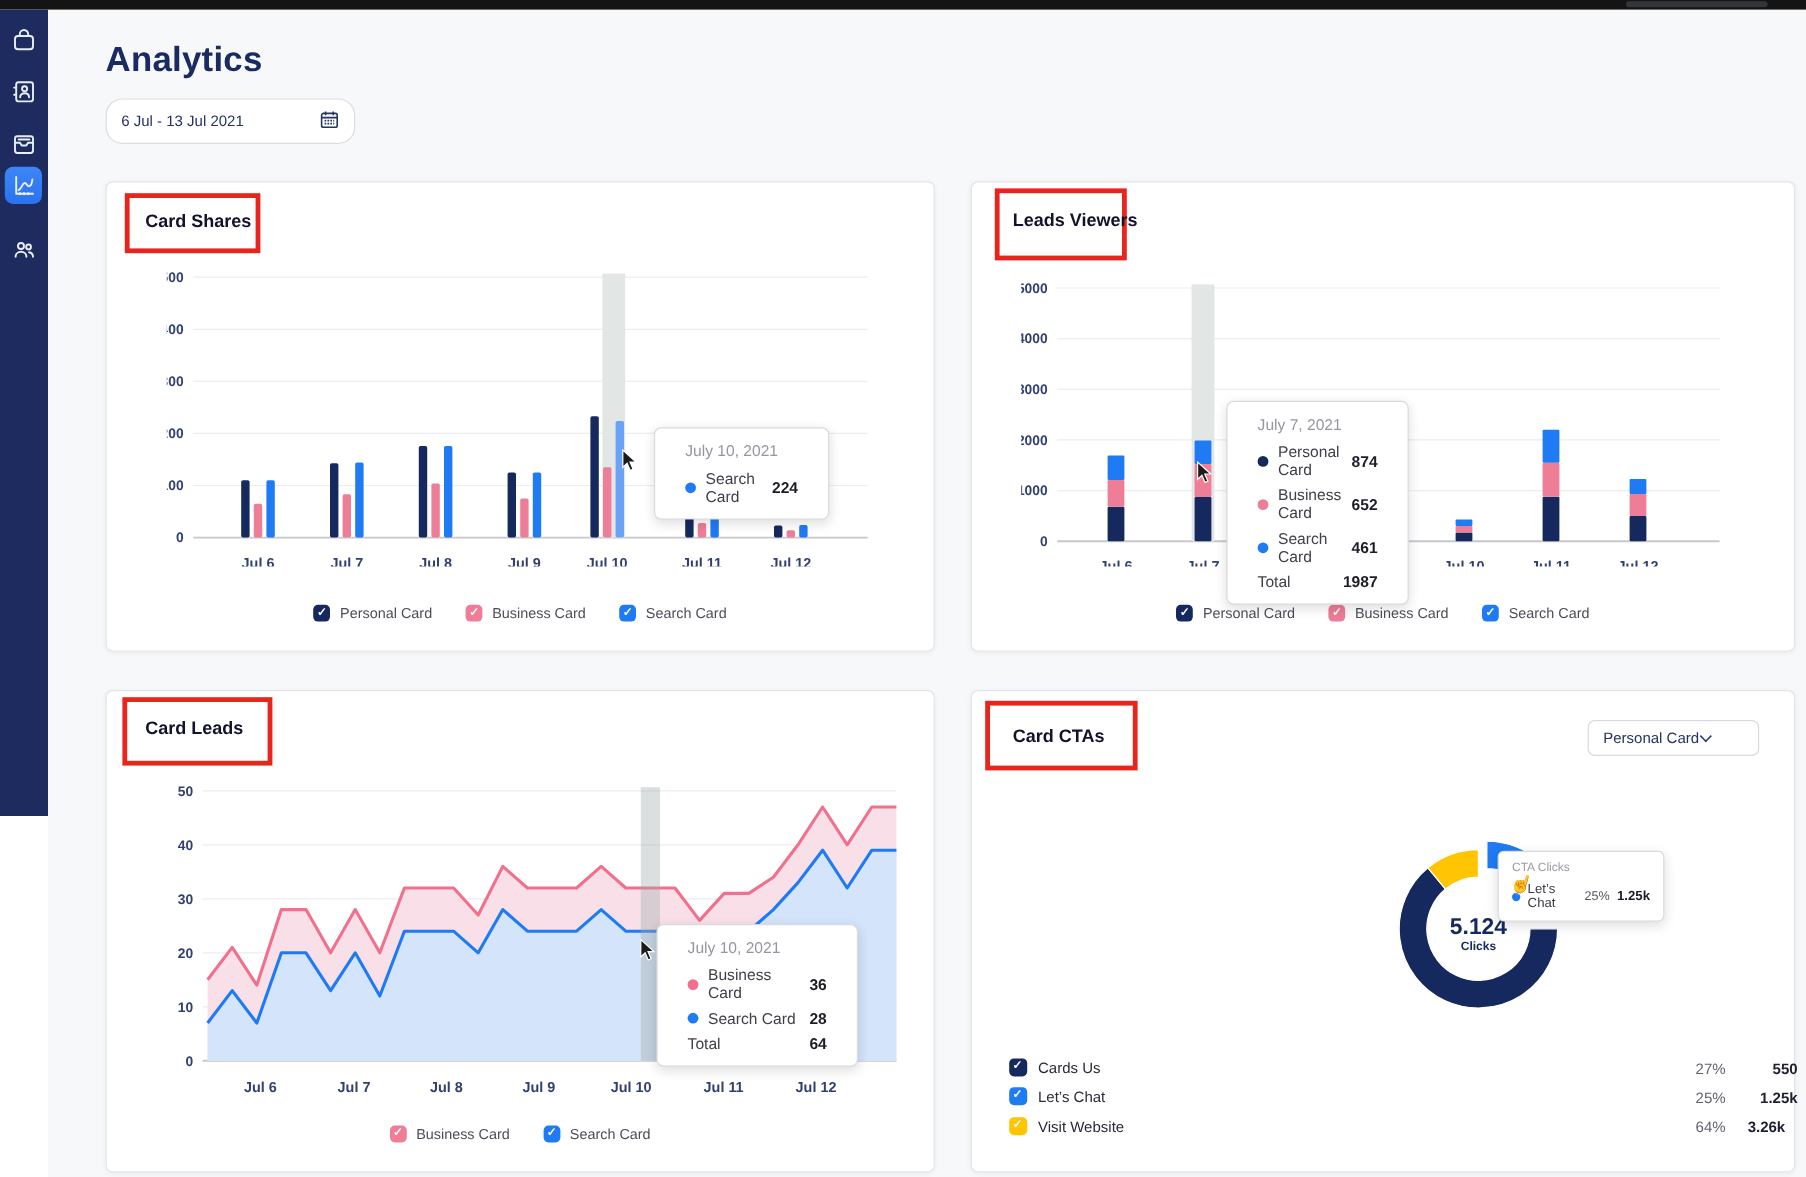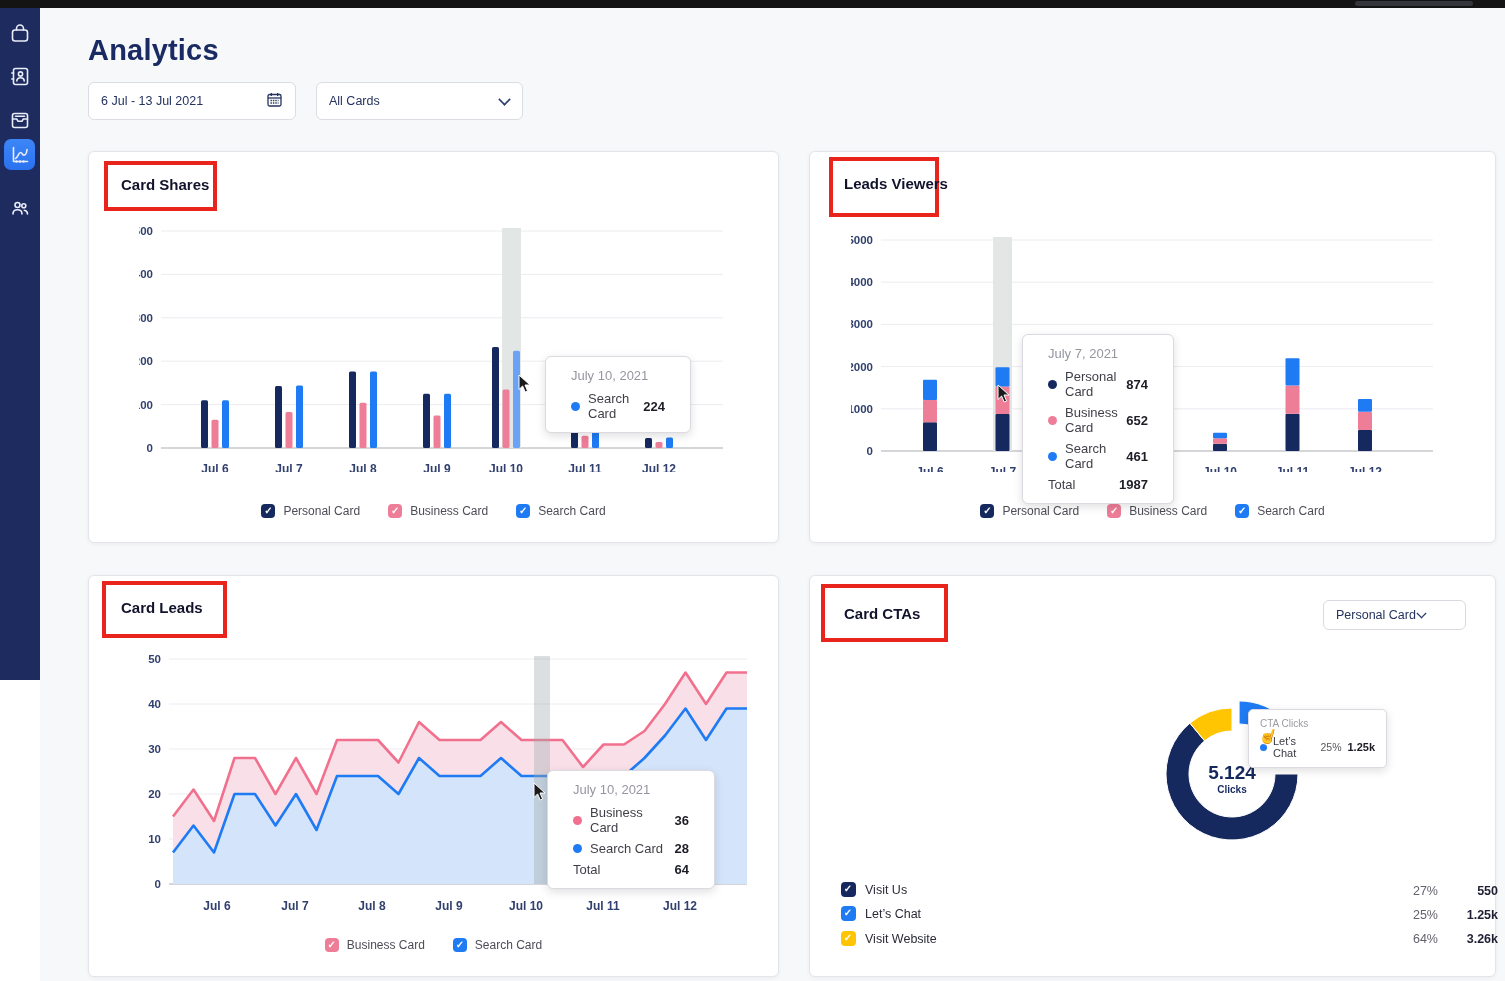--- a/index.html
+++ b/index.html
@@ -11,21 +11,21 @@
 
   .sidebar { position:absolute; left:0; top:8px; width:40px; height:672px; background:#1d2b5f; }
   .sidebar-below { position:absolute; left:0; top:680px; width:40px; height:301px; background:#ffffff; }
   .icon-btn { position:absolute; left:8px; width:24px; height:24px; cursor:pointer; }
   .icon-btn svg { width:24px; height:24px; stroke:#e9edf8; fill:none; stroke-width:1.6; stroke-linecap:round; stroke-linejoin:round; }
   .active-box { position:absolute; left:4px; top:131px; width:31px; height:31px; border-radius:7px; background:linear-gradient(180deg,#3d86f7,#2a72ef); }
 
   .page-title { position:absolute; left:88px; top:34px; font-size:29px; font-weight:800; color:#1a2b63; letter-spacing:.2px; }
 
   .field { position:absolute; top:82px; height:38px; background:#fff; border:1px solid #dcdce3; border-radius:6px; display:flex; align-items:center; padding:0 12px; color:#24335f; font-size:12.5px; cursor:pointer; }
-  .field-date { left:88px; width:208px; }
+  .field-date { left:88px; width:208px;border-radius:14px; }
   .field-select { left:316px; width:207px; }
   .field .grow { flex:1; }
   .chev { width:11px; height:11px; border-right:2px solid #2e3d6e; border-bottom:2px solid #2e3d6e; transform:rotate(45deg) scale(.8); margin-top:-4px; }
 
   .card { position:absolute; background:#fff; border:1px solid #e4e5ea; border-radius:6px; box-shadow:0 1px 4px rgba(20,20,40,.05); }
   .card-title { position:absolute; font-size:15px; font-weight:700; color:#12122c; }
   .red-annot { position:absolute; border:4px solid #e8241d; background:transparent; }
 
   svg text { font-family:"Liberation Sans", sans-serif; }
 
@@ -120,25 +120,20 @@
     <span><svg width="17" height="17" viewBox="0 0 17 17" fill="none" stroke="#24335f" stroke-width="1.3">
           <rect x="2" y="3.5" width="13" height="11.5" rx="1.5"></rect>
           <line x1="5.3" y1="2" x2="5.3" y2="5"></line>
           <line x1="11.7" y1="2" x2="11.7" y2="5"></line>
           <line x1="2" y1="7" x2="15" y2="7"></line>
           <line x1="4.5" y1="9.5" x2="12.5" y2="9.5" stroke-dasharray="1.4 1"></line>
           <line x1="4.5" y1="12" x2="12.5" y2="12" stroke-dasharray="1.4 1"></line>
         </svg></span>
   </div>
 
-  <div class="field field-select">
-    <span>All Cards</span>
-    <span class="grow"></span>
-    <span class="chev"></span>
-  </div>
 
   <section class="card" style="left:88px; top:151px; width:691px; height:392px;">
     <div class="red-annot" style="left:15px; top:9px; width:113px; height:50px;"></div>
     <div class="card-title" style="left:32px; top:24px;">Card Shares</div>
     <svg id="shares-plot" width="600" height="250" style="position:absolute; left:50px; top:70px;">
         <line x1="22" x2="584" y1="226" y2="226" stroke="#c7c8ce" stroke-width="1.6"></line>
         <text x="14" y="230" text-anchor="end" font-size="11.5" font-weight="600" fill="#31406f">0</text>
         <line x1="22" x2="584" y1="182.6" y2="182.6" stroke="#ececf1" stroke-width="1"></line>
         <text x="14" y="186.6" text-anchor="end" font-size="11.5" font-weight="600" fill="#31406f">100</text>
         <line x1="22" x2="584" y1="139.2" y2="139.2" stroke="#ececf1" stroke-width="1"></line>
@@ -371,31 +366,31 @@
         <span class="tt-dot" style="width: 7px; height: 7px; flex-basis: 7px; background: rgb(31, 123, 244);"></span>
         <span>Let’s Chat</span>
         <span class="pct">25%</span>
         <span class="val">1.25k</span>
       </div>
     </div>
     <span class="cursor-hand" style="left:449px; top:152px;">☝</span>
 
     <div class="cta-row" style="left:31px; top:306px;">
       <span class="cbx" style="width: 15px; height: 15px; background: rgb(22, 41, 94);"></span>
-      <span class="lbl">Visit Us</span>
+      <span class="lbl">Cards Us</span>
     </div>
     <div class="cta-row" style="left:31px; top:330px;">
       <span class="cbx" style="width: 15px; height: 15px; background: rgb(31, 123, 244);"></span>
       <span class="lbl">Let’s Chat</span>
     </div>
     <div class="cta-row" style="left:31px; top:355px;">
       <span class="cbx" style="width: 15px; height: 15px; background: rgb(255, 196, 2);"></span>
       <span class="lbl">Visit Website</span>
     </div>
     <span class="cta-pct" style="left:578px; top:308px;">27%</span>
     <span class="cta-val" style="left:636px; top:308px;">550</span>
     <span class="cta-pct" style="left:578px; top:332px;">25%</span>
     <span class="cta-val" style="left:636px; top:332px;">1.25k</span>
     <span class="cta-pct" style="left:578px; top:356px;">64%</span>
-    <span class="cta-val" style="left:636px; top:356px;">3.26k</span>
+    <span class="cta-val" style="left:636px; top:356px;text-align:center;">3.26k</span>
   </section>
 
 </div>
 
 </body></html>

